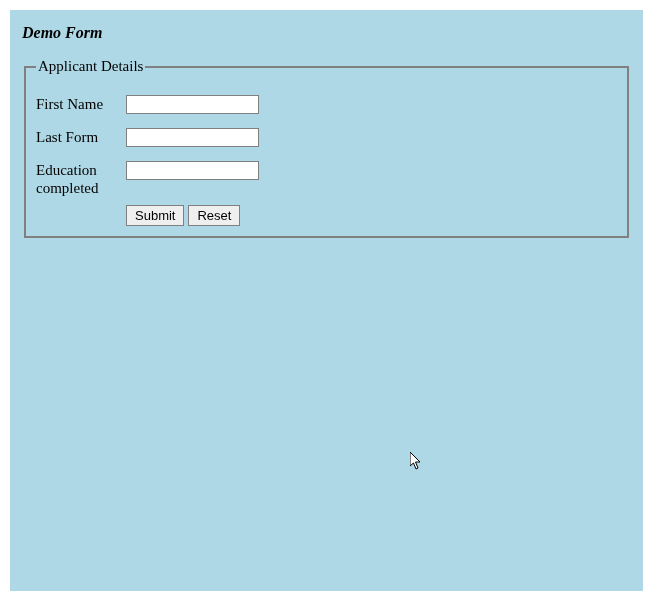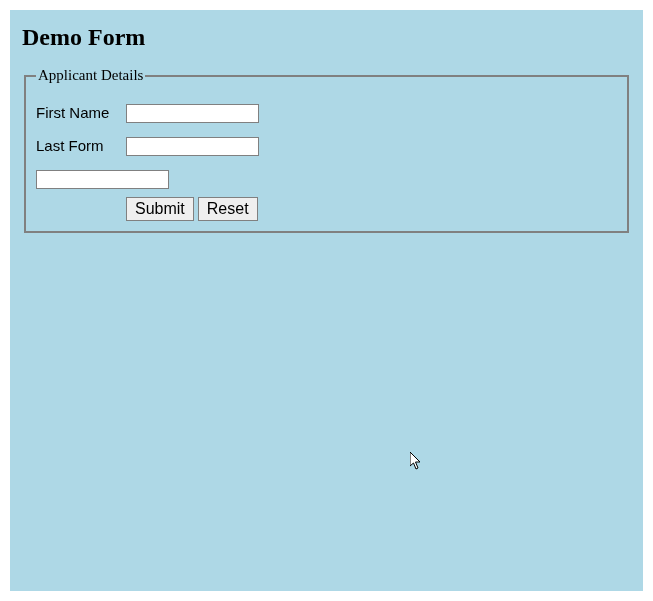--- a/index.html
+++ b/index.html
@@ -11,23 +11,24 @@
     }
     .page {
       width: 633px;
       height: 581px;
       margin: 10px;
       background: #aed8e6;
       padding: 8px 8px;
     }
     h1.page-title {
       margin: 6px 0 12px 4px;
-      font-size: 24px;
+      font-size: 16px;
       font-weight: bold;
       color: #000;
+      font-style: italic;
     }
     fieldset {
       border: 2px solid #808080;
       padding: 6px 10px 10px 10px;
       margin: 16px 6px;
     }
     legend {
       font-size: 15px;
       color: #000;
       padding: 0 2px;
@@ -35,39 +36,39 @@
     }
     .form-row {
       display: flex;
       align-items: flex-start;
       margin-top: 14px;
     }
     .form-row label {
       width: 90px;
       font-size: 15px;
       color: #000;
-      font-family: Liberation Sans, sans-serif;
+      font-family: Liberation Serif, serif;
       line-height: 1.2;
     }
     .form-row input[type="text"] {
       width: 133px;
       height: 19px;
       border: 1px solid #808080;
       background: #fff;
       font-family: Arial, sans-serif;
       font-size: 13px;
       padding: 1px 2px;
     }
     .button-row {
       margin-left: 90px;
       margin-top: 8px;
     }
     .button-row input[type="button"] {
       font-family: Arial, sans-serif;
-      font-size: 16px;
+      font-size: 13px;
       background: #efefef;
       border: 1px solid #808080;
       padding: 2px 8px;
       cursor: pointer;
     }
     .cursor {
       position: absolute;
       left: 410px;
       top: 452px;
       width: 12px;
@@ -88,20 +89,21 @@
       <label>First Name</label>
       <input type="text" value="" style="">
     </div>
 
     <div class="form-row">
       <label>Last Form</label>
       <input type="text" value="" style="">
     </div>
 
     <div class="form-row">
+      <label>Education completed</label>
       <input type="text" value="" style="">
     </div>
 
     <div class="button-row">
       <input type="button" value="Submit" style="">
       <input type="button" value="Reset" style="">
     </div>
   </fieldset>
 </div>
 

